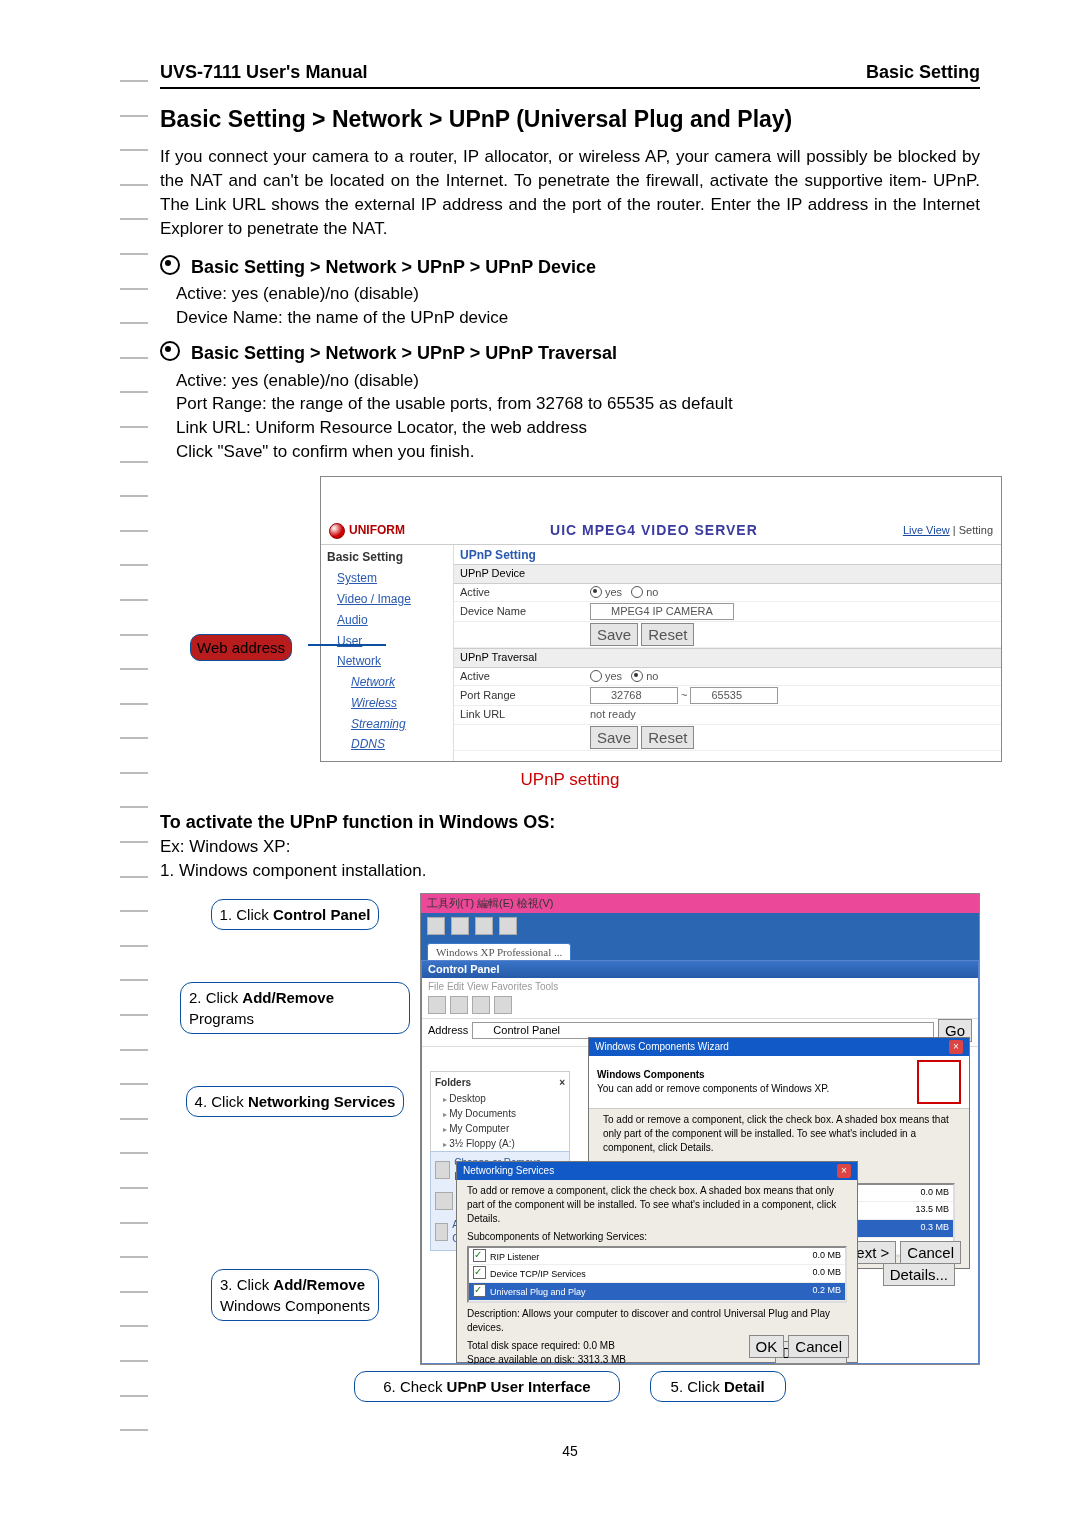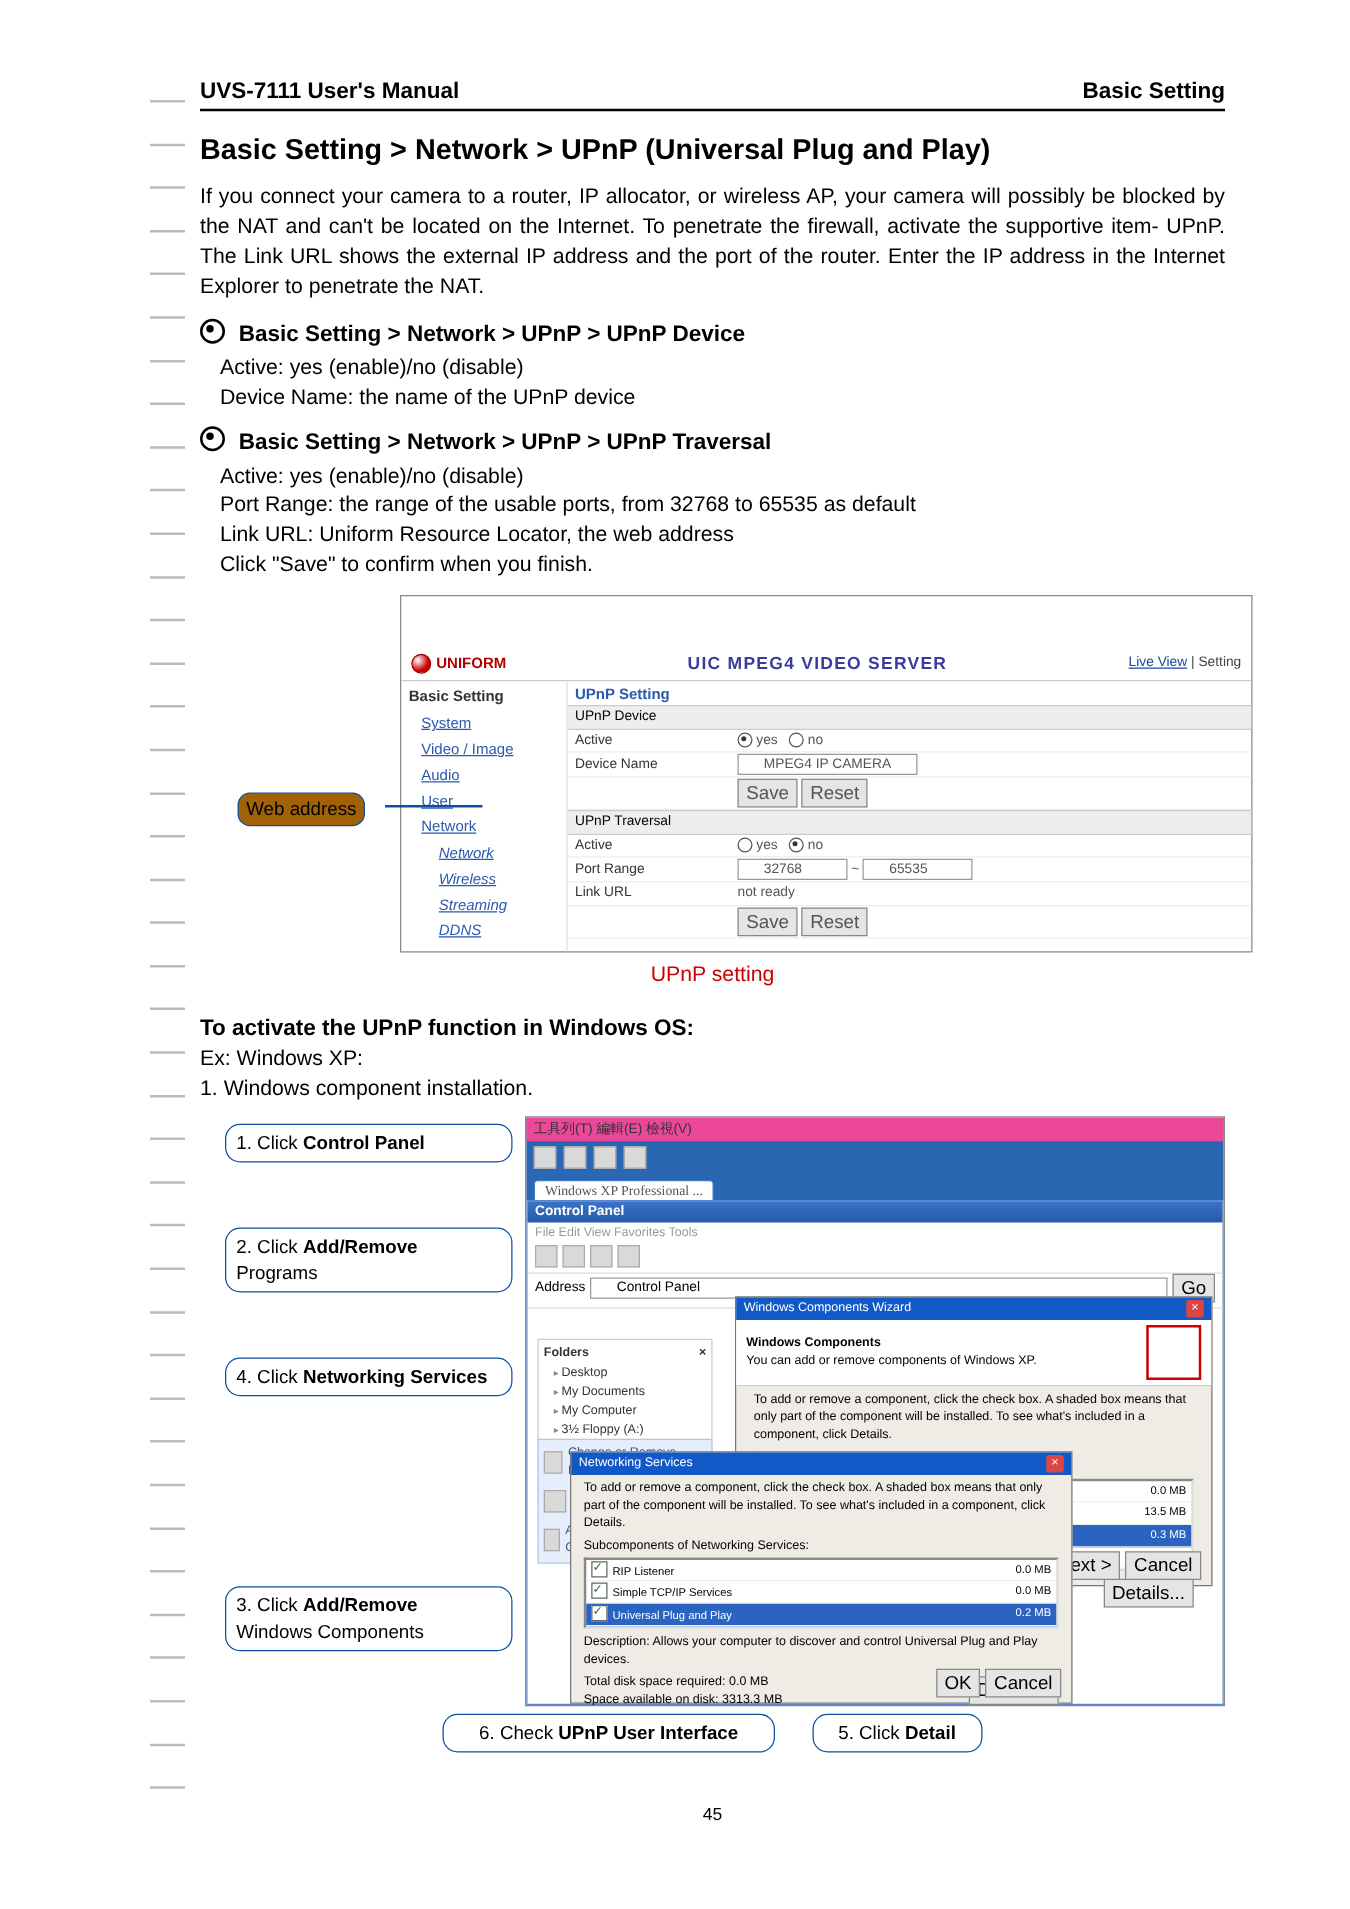--- a/index.html
+++ b/index.html
@@ -80,21 +80,21 @@
     margin: 10px 0 6px 0;
   }
   .web-addr-label {
     position: absolute;
     left: 30px;
     top: 158px;
     font-size: 15px;
     border: 1px solid #0b4fa0;
     border-radius: 10px;
     padding: 2px 6px;
-    background: #a16207;
+    background: #b91c1c;
     color: #000;
   }
   .web-addr-line {
     position: absolute;
     left: 148px;
     top: 168px;
     width: 78px;
     height: 0;
     border-top: 2px solid #0b4fa0;
   }
@@ -556,21 +556,21 @@
       </div>
     </div>
   </div>
   <div class="upnp-caption">UPnP setting</div>
 
   <div style="font-weight:bold; font-size:18px;">To activate the UPnP function in Windows OS:</div>
   <div>Ex: Windows XP:</div>
   <div>1. Windows component installation.</div>
 
   <div style="position:relative; margin-top:10px;">
-    <div style="display:flex; flex-direction:column; gap:52px; width:230px; position:absolute; left:20px; top:6px;">
+    <div style="display:flex; flex-direction:column; gap:52px; width:230px; position:absolute; left:20px; top:6px;align-items:center;">
       <div class="callout">
         <span>1. Click </span><span class="bold">Control Panel</span>
       </div>
       <div class="callout">
         <span>2. Click </span><span class="bold">Add/Remove</span><span> Programs</span>
       </div>
       <div class="callout">
         <span>4. Click </span><span class="bold">Networking Services</span>
       </div>
       <div class="callout" style="margin-top:100px;">
@@ -685,21 +685,21 @@
               <span class="close-x">×</span>
             </div>
             <div style="padding:4px 10px;">To add or remove a component, click the check box. A shaded box means that only part of the component will be installed. To see what's included in a component, click Details.</div>
             <div style="padding:0 10px;">Subcomponents of Networking Services:</div>
             <div class="wlist" style="margin:2px 10px;">
               <div class="witem">
                   <span><span class="chk on"></span><span>RIP Listener</span></span>
                   <span>0.0 MB</span>
                 </div>
               <div class="witem">
-                  <span><span class="chk on"></span><span>Simple TCP/IP Services</span></span>
+                  <span><span class="chk on"></span><span>Device TCP/IP Services</span></span>
                   <span>0.0 MB</span>
                 </div>
               <div class="witem sel">
                   <span><span class="chk on"></span><span>Universal Plug and Play</span></span>
                   <span>0.2 MB</span>
                 </div>
             </div>
             <div style="padding:2px 10px;">Description:   Allows your computer to discover and control Universal Plug and Play devices.</div>
             <div style="display:flex; justify-content:space-between; padding:2px 10px; align-items:center;">
               <div>

